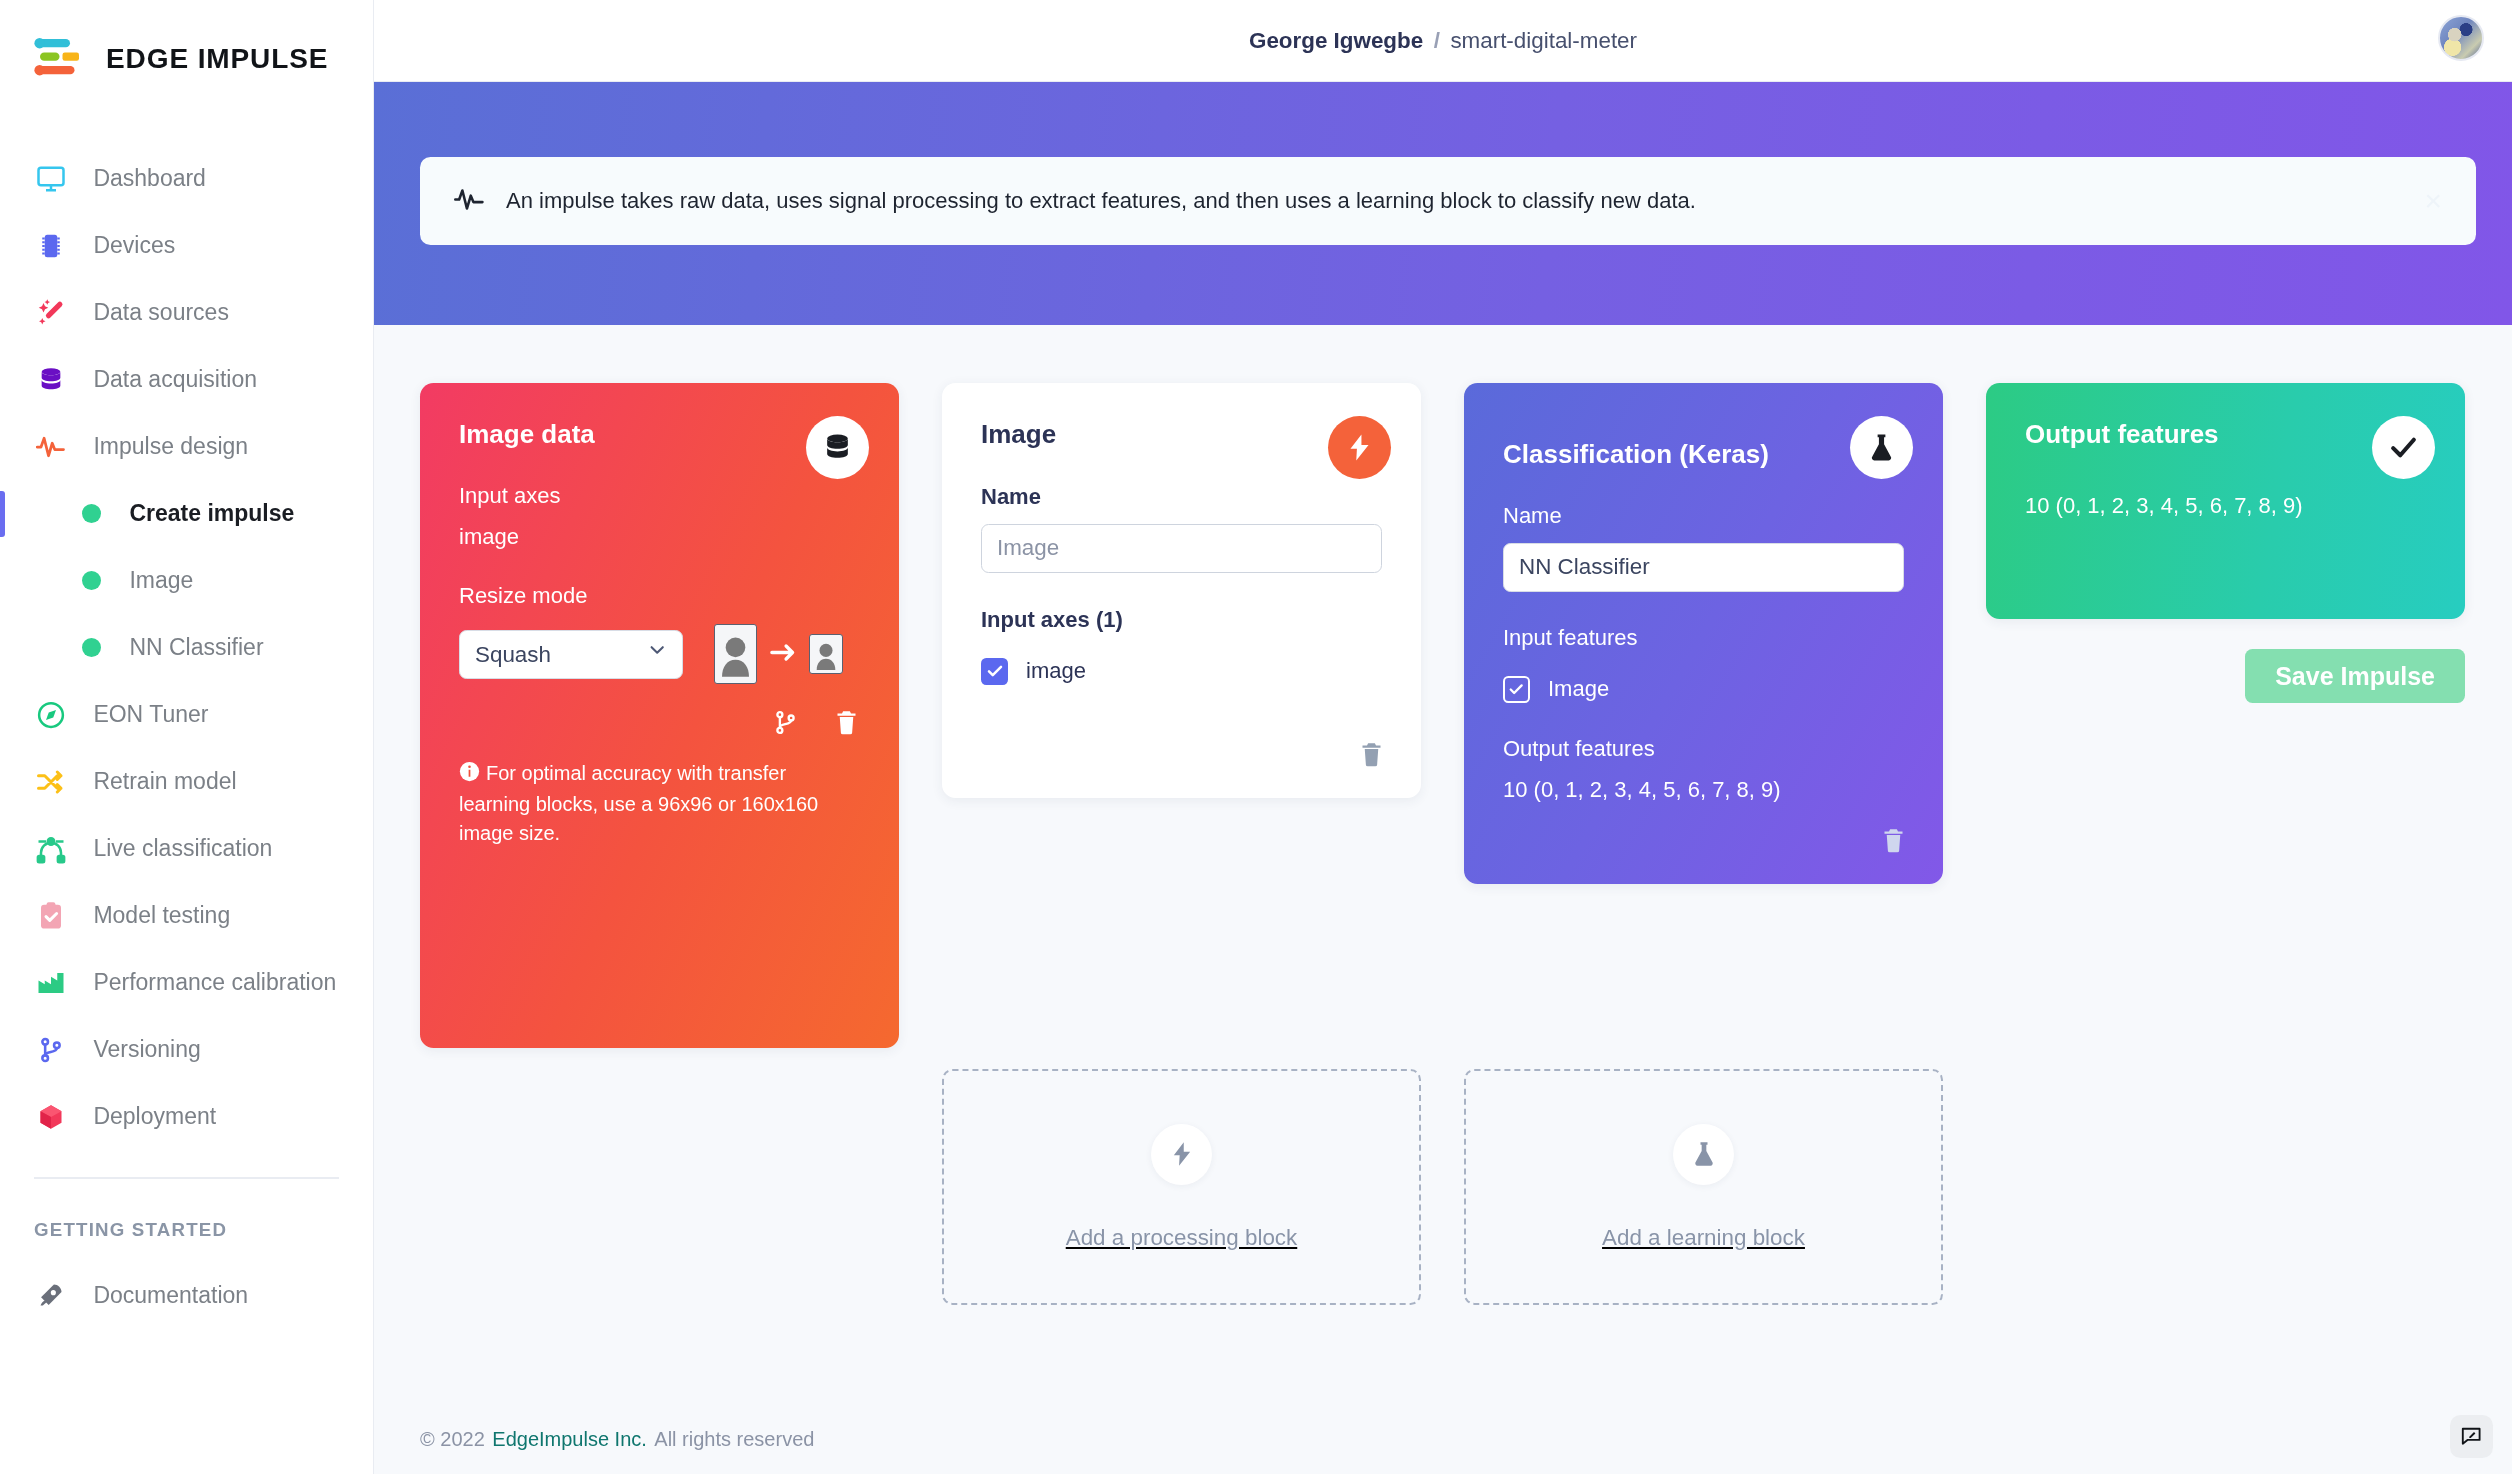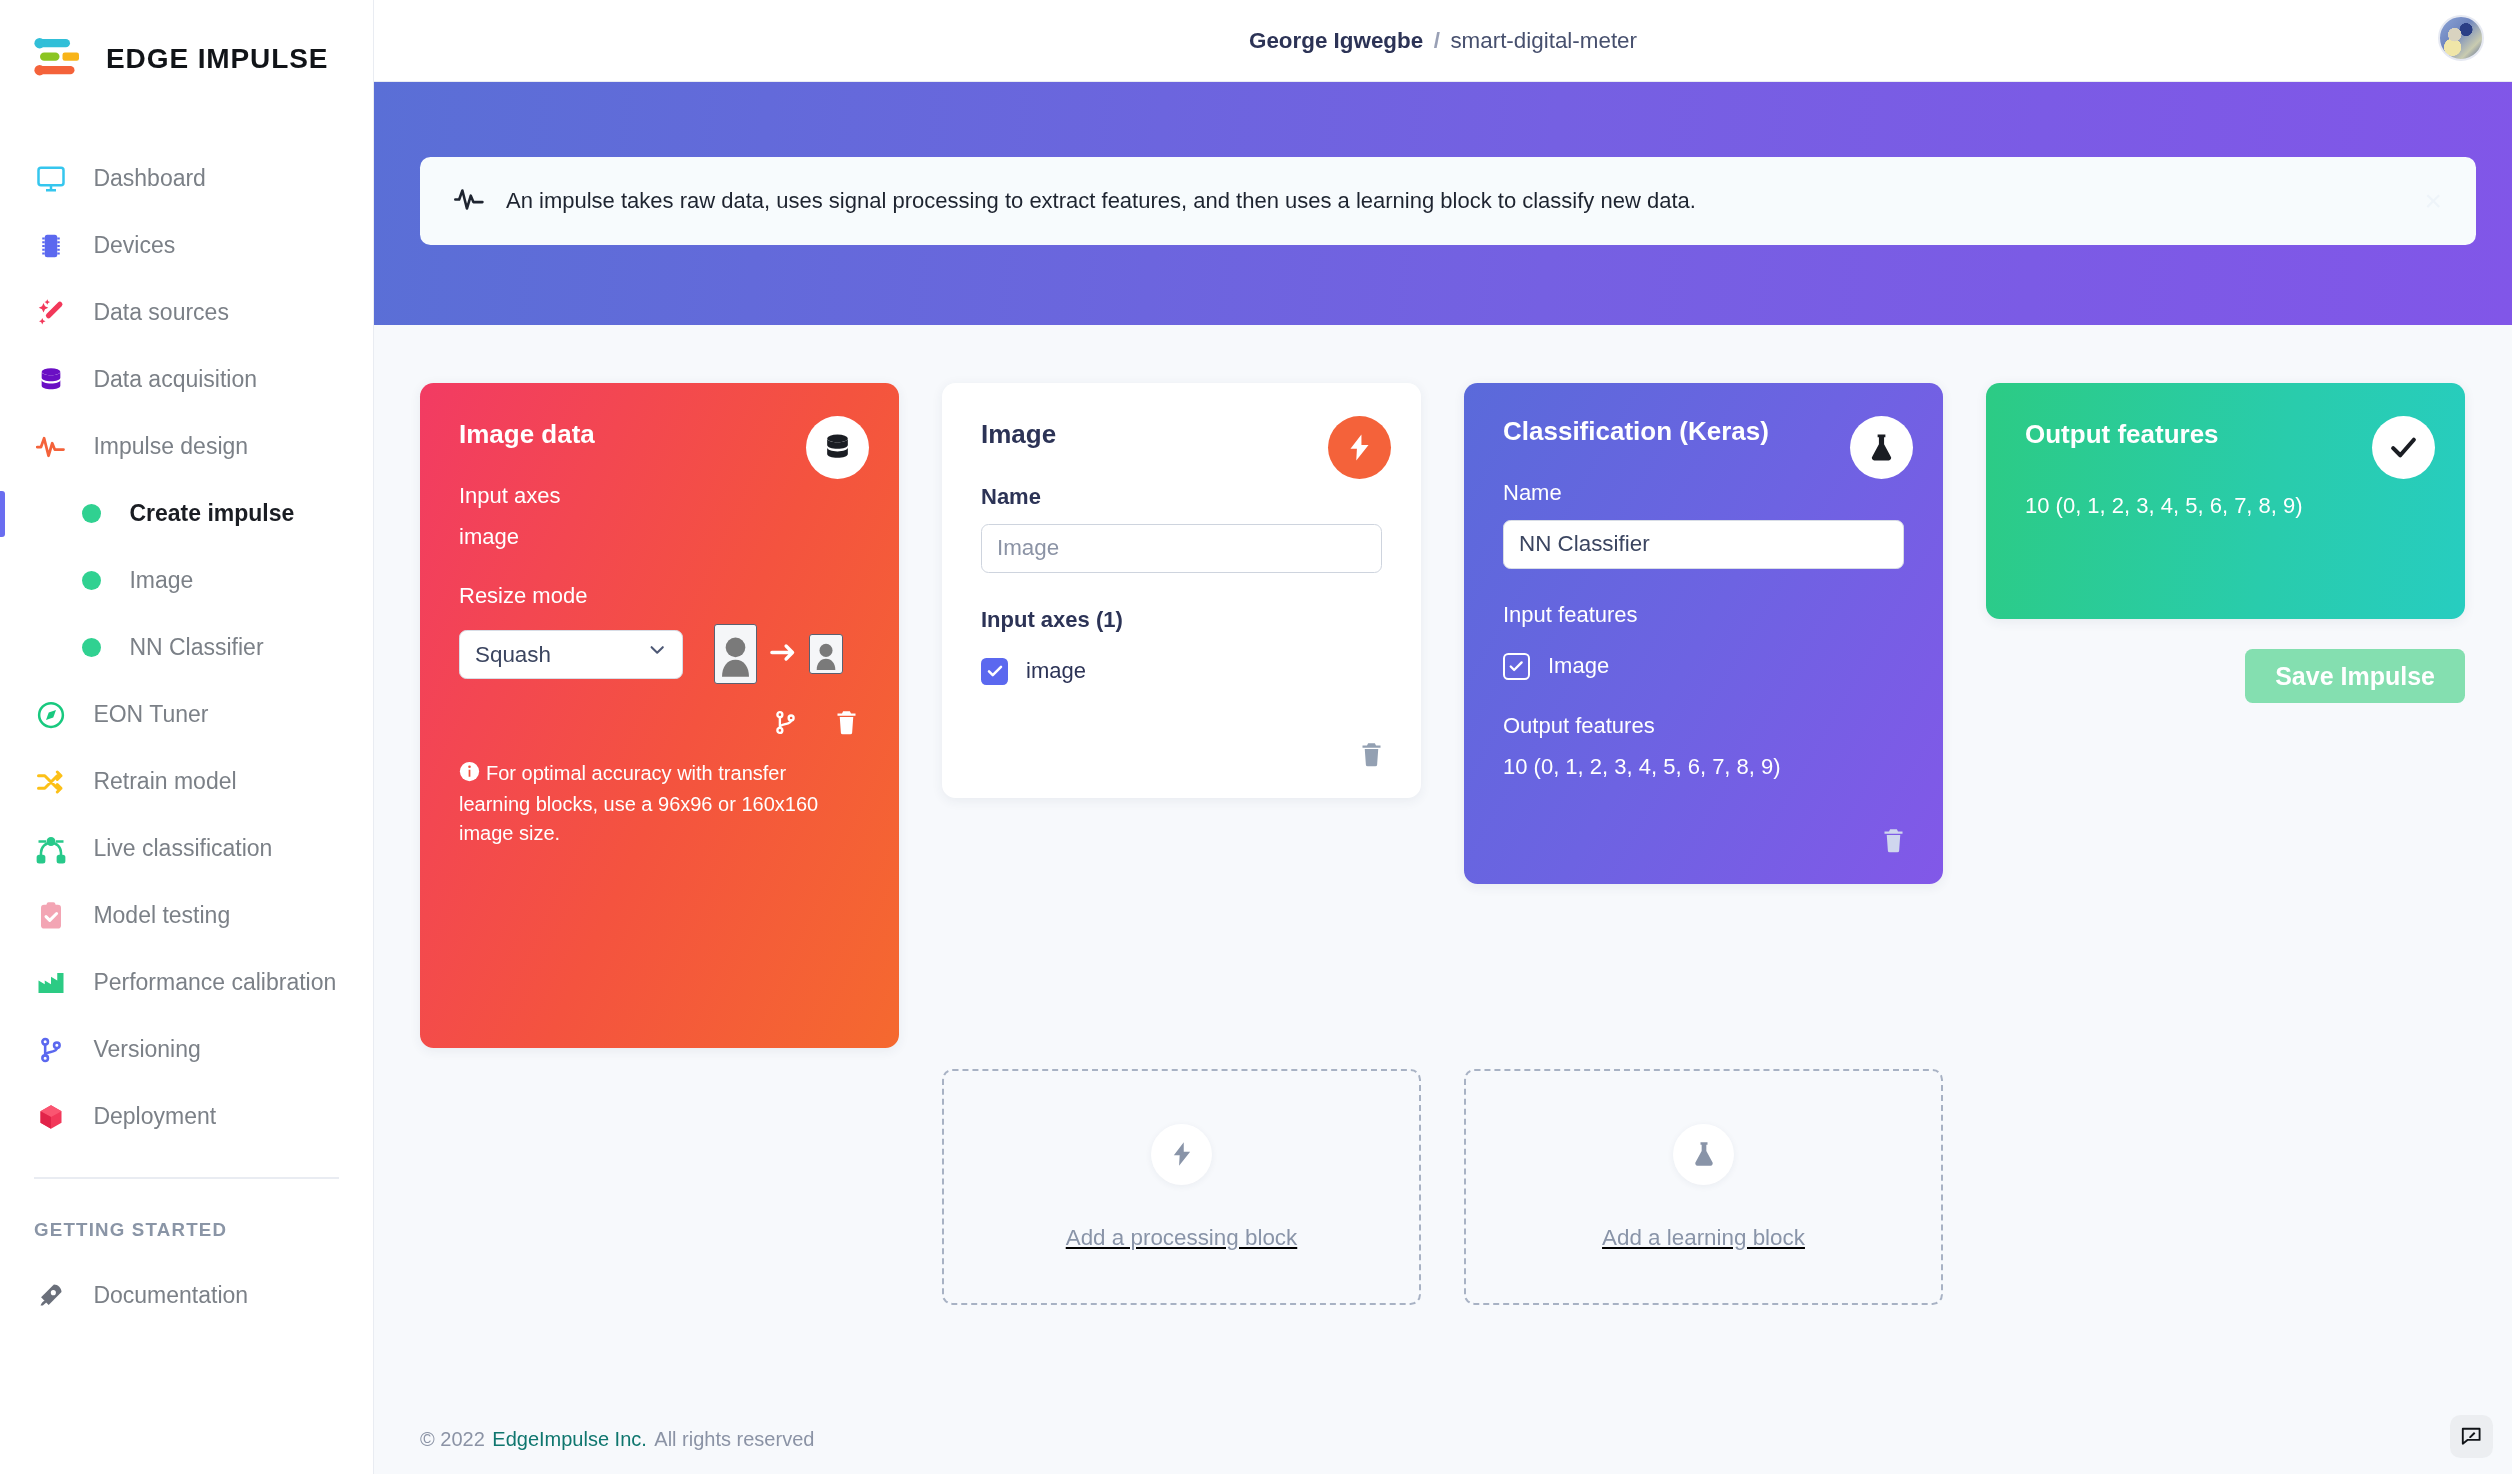--- a/index.html
+++ b/index.html
@@ -173,21 +173,21 @@
     border: 2.2px solid #ffffff;
     display: flex; align-items: center; justify-content: center; flex: 0 0 27px;
   }
   .chk-label { font-size: 22px; }
   .trash-foot { position: absolute; right: 36px; bottom: 27px; cursor: pointer; }
 
   
   .c3 {
     width: 479px; min-height: 501px;
     background: linear-gradient(120deg, #5a6ada 0%, #6d63e2 50%, #8258e8 100%);
-    color: #ffffff; padding: 33px 39px 30px 39px;
+    color: #ffffff; padding: 56px 39px 30px 39px;
   }
 
   
   .c4 {
     width: 479px; height: 236px;
     background: linear-gradient(100deg, #2ccb84 0%, #29ccac 60%, #27cdc0 100%);
     color: #ffffff; padding: 36px 39px 0 39px;
   }
   .save-wrap { display: flex; justify-content: flex-end; margin-top: 30px; width: 479px; }
   .save-btn {

